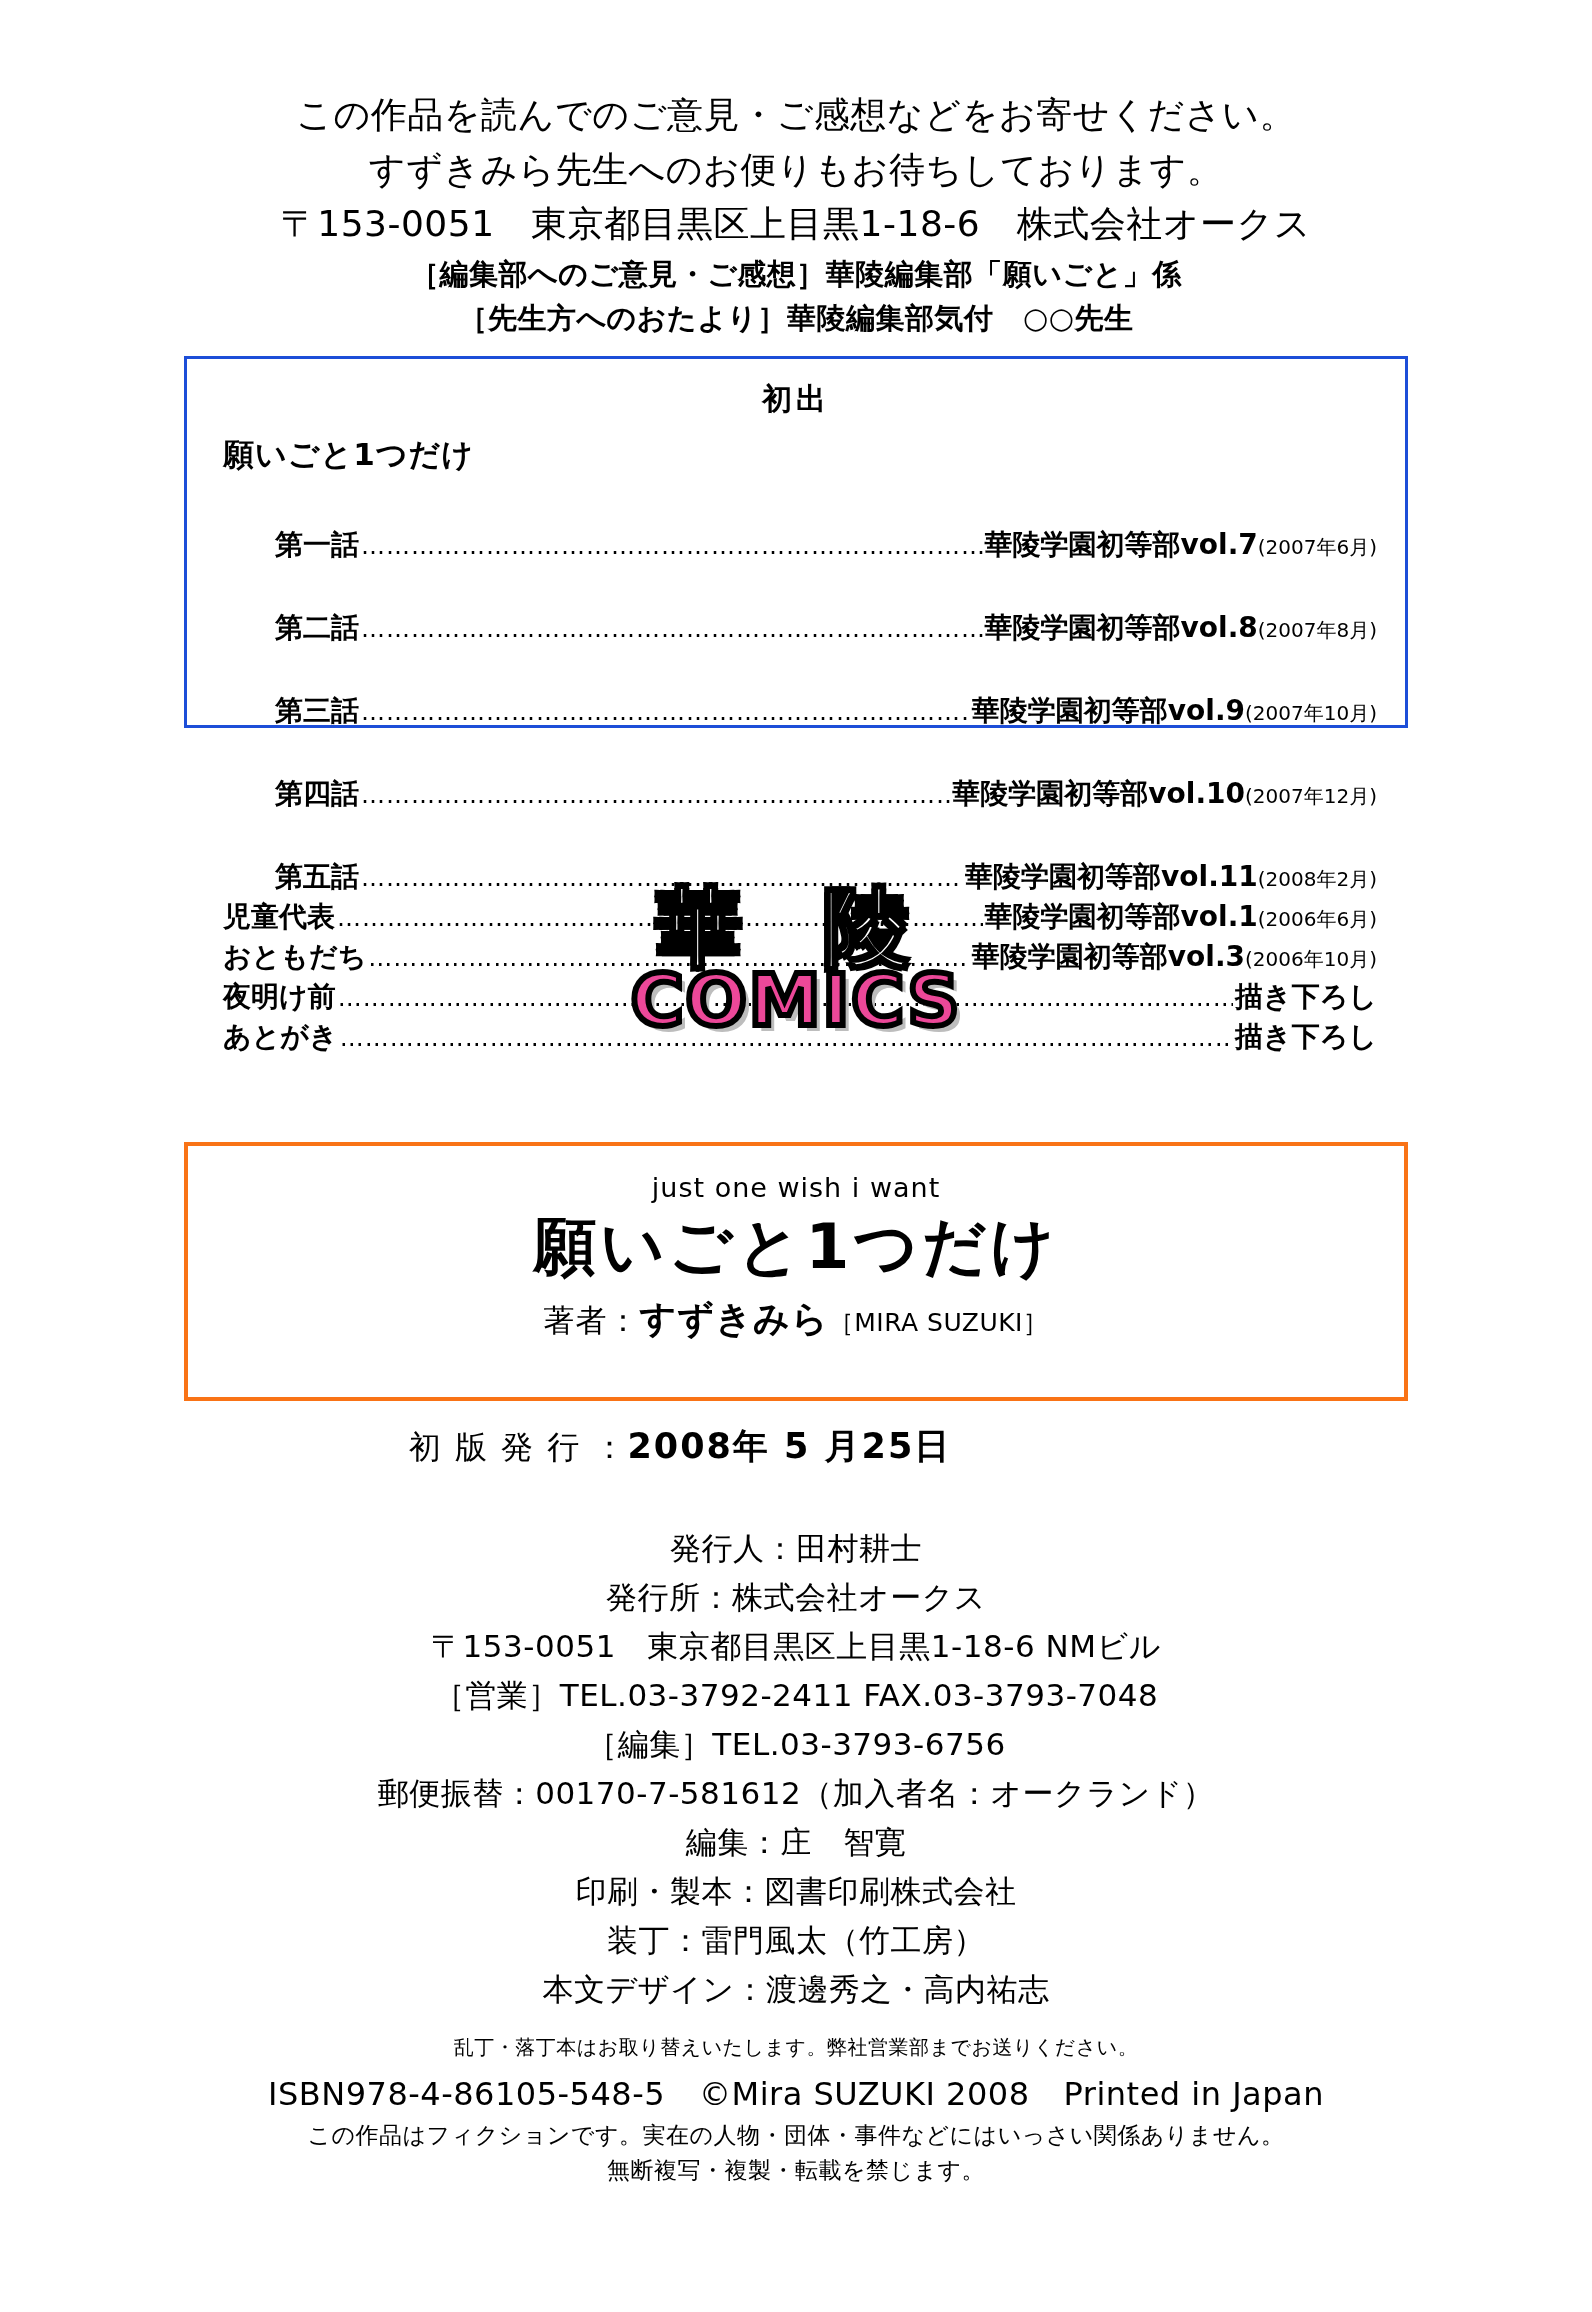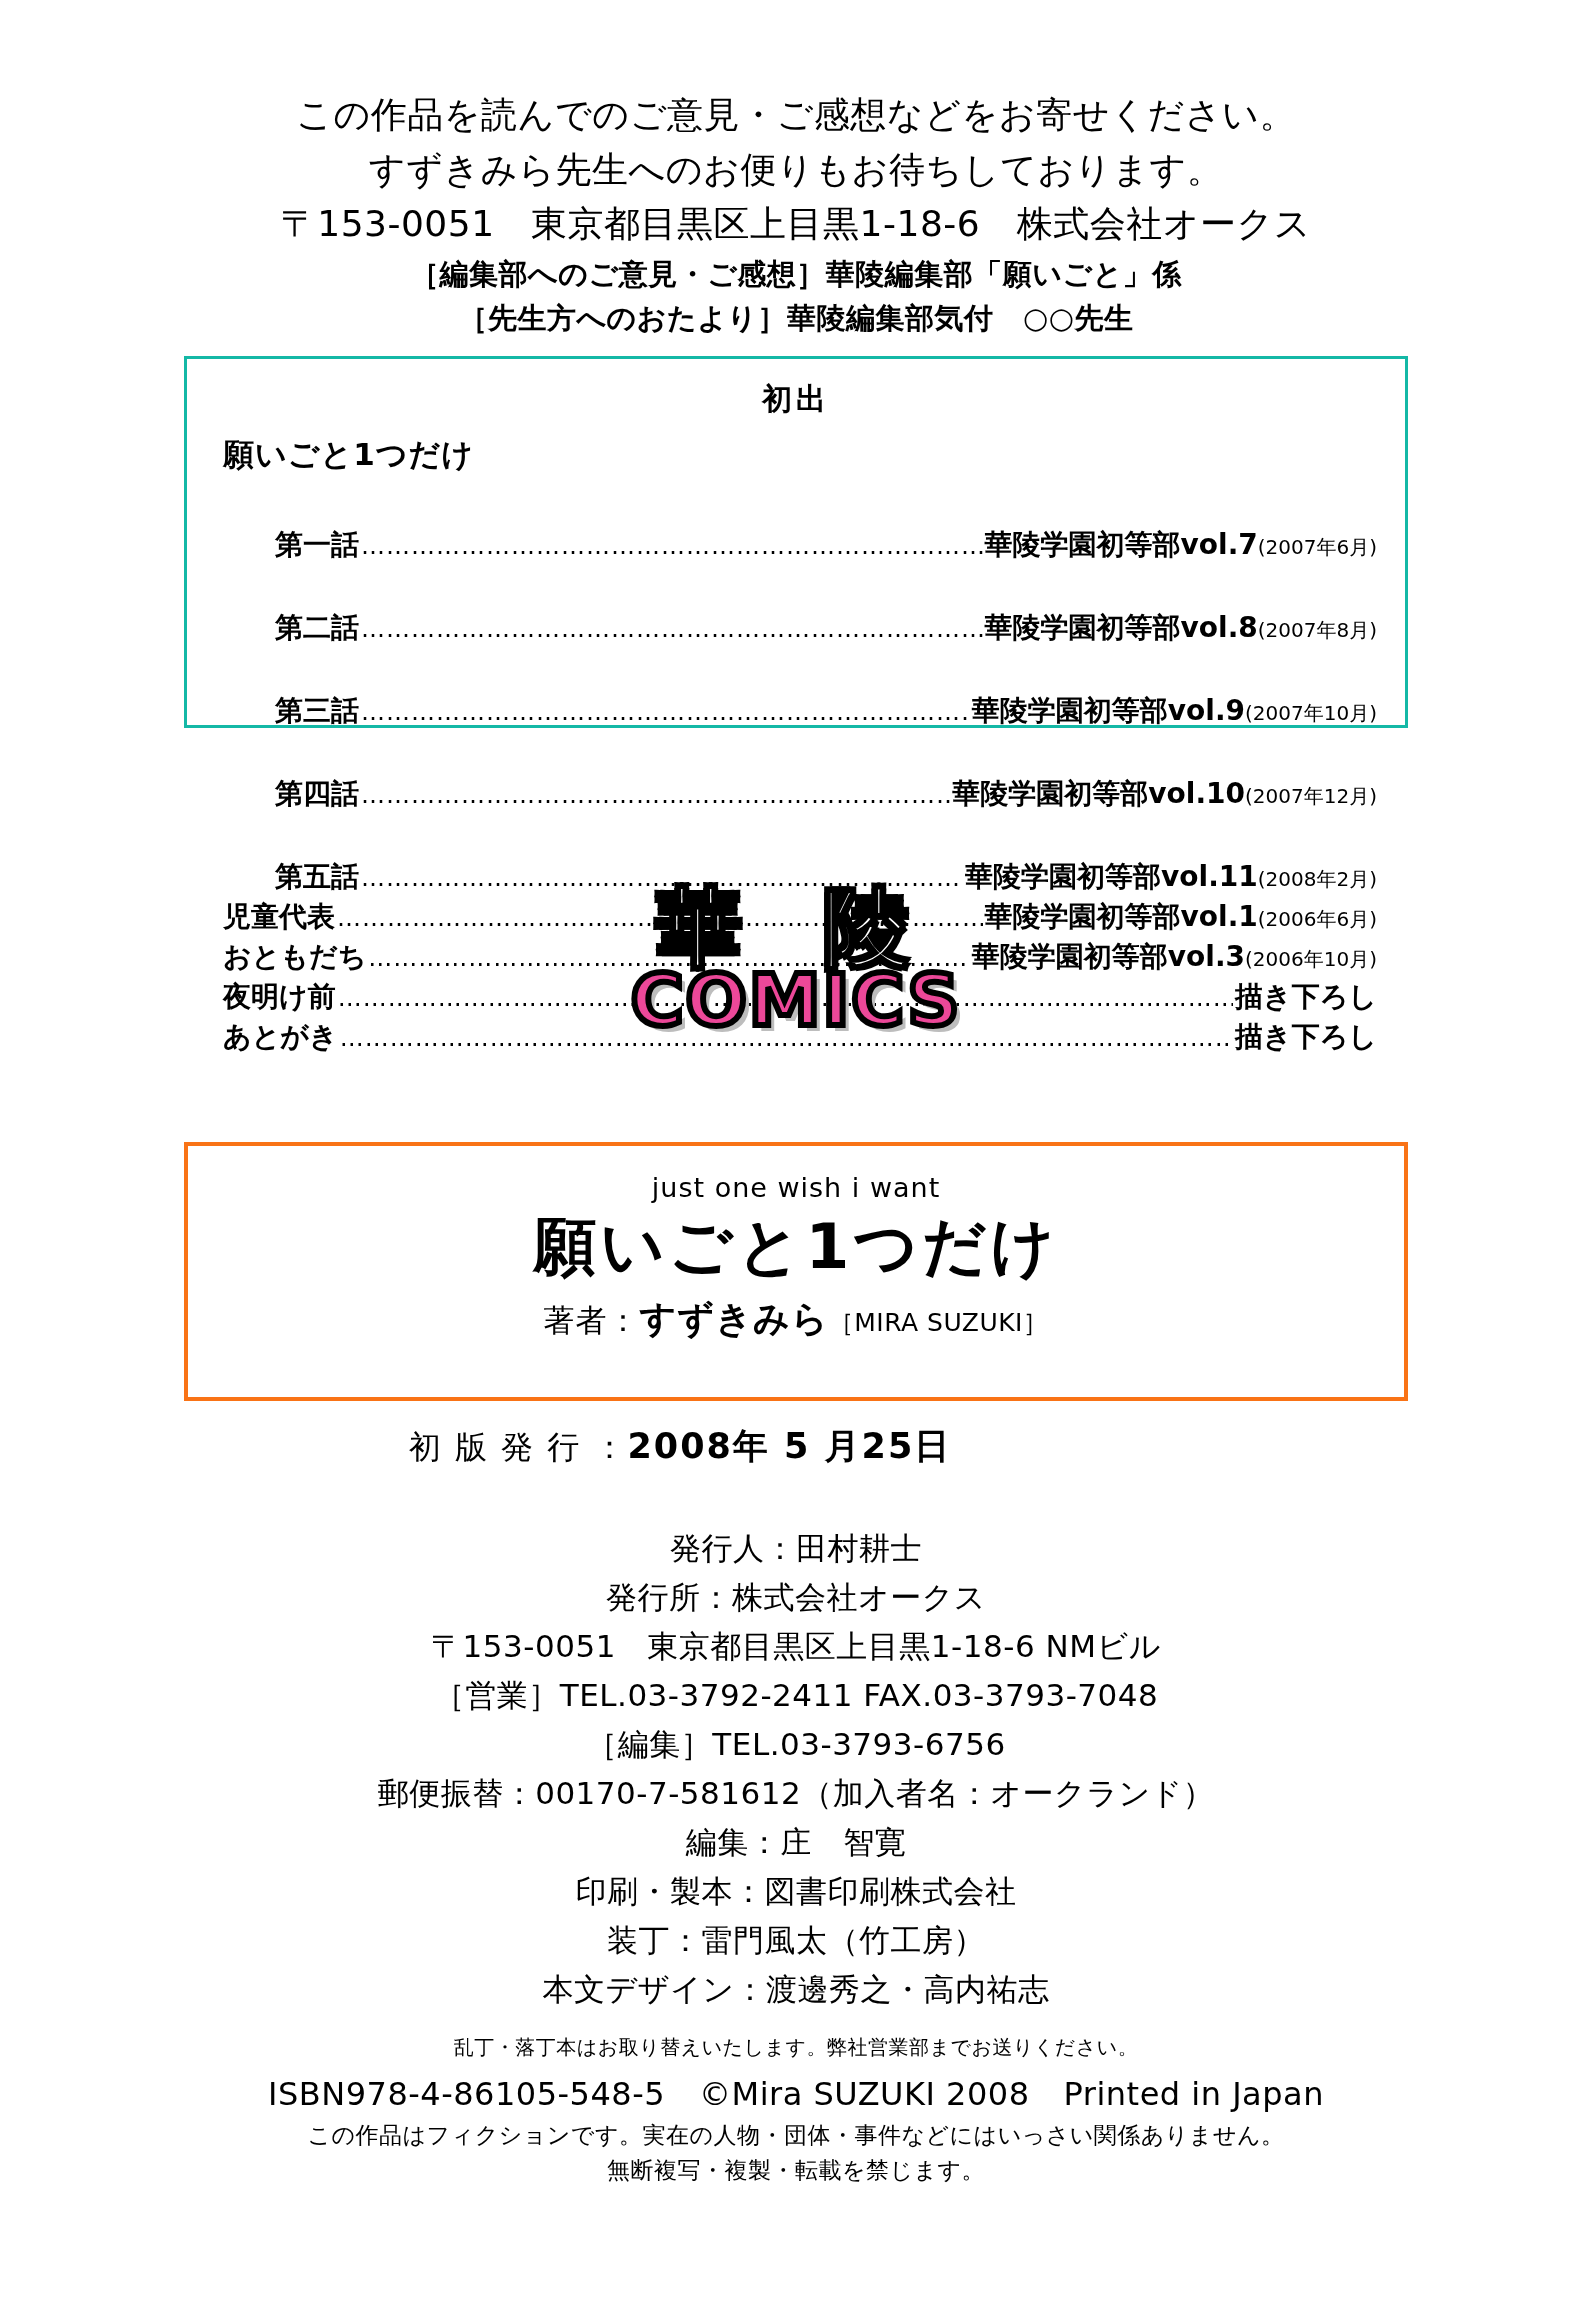--- a/index.html
+++ b/index.html
@@ -36,21 +36,21 @@
     font-size: 29px;
   }
 
   
   .shoshutsu-box {
     position: absolute;
     left: 184px;
     top: 356px;
     width: 1224px;
     height: 372px;
-    border: 3px solid #14b8a6;
+    border: 3px solid #1d4ed8;
     box-sizing: border-box;
   }
   .shoshutsu-title {
     text-align: center;
     font-size: 30px;
     font-weight: bold;
     margin-top: 20px;
     letter-spacing: 4px;
   }
   .work-title {

